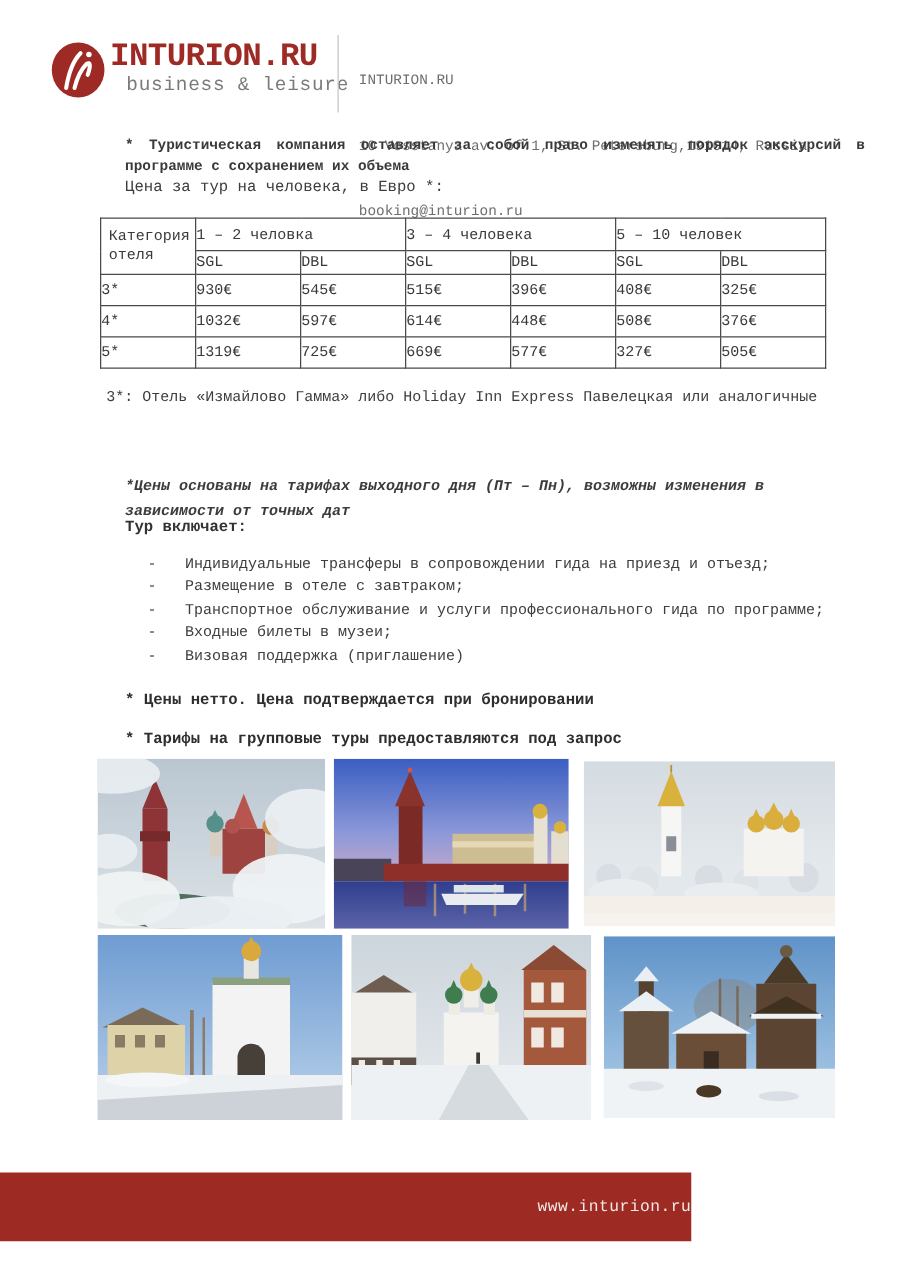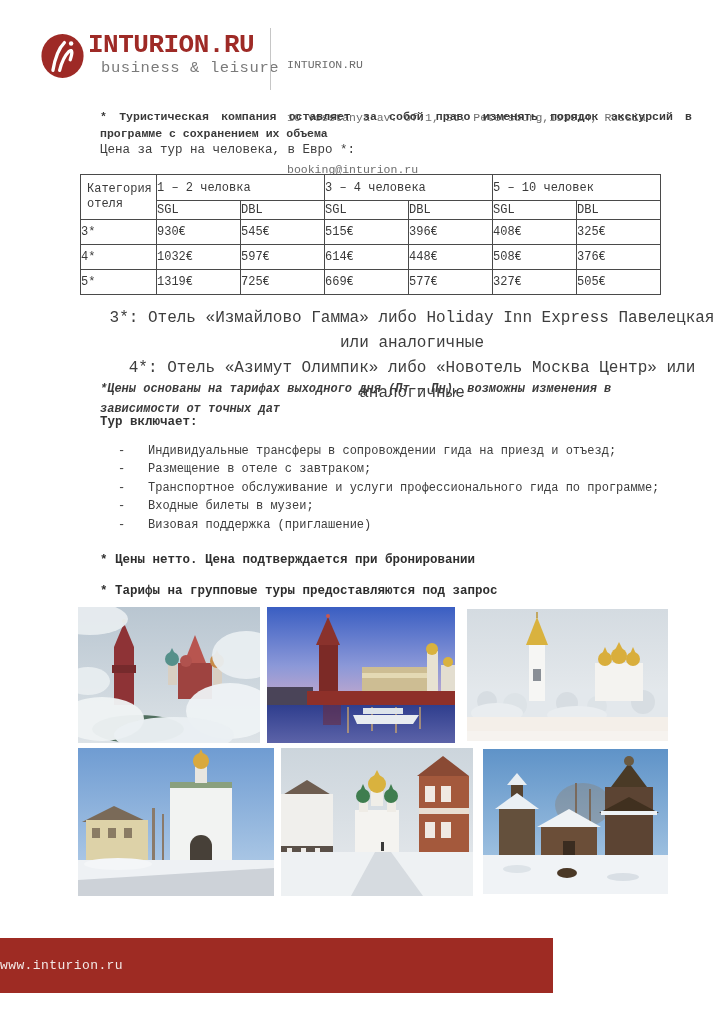--- a/index.html
+++ b/index.html
@@ -23,33 +23,33 @@
   
   table.price { position:absolute; left:80px; top:174px; width:580px; border-collapse:collapse; table-layout:fixed; font-size:12px; color:#3a3a3a; }
   table.price th, table.price td { border:1px solid #4a4a4a; font-weight:normal; text-align:left; vertical-align:middle; }
   table.price col.c0 { width:76px; }
   table.price col.cv { width:84px; }
   table.price .rowhead { text-align:left; padding:2px 4px 2px 6px; line-height:15px; }
   table.price thead tr:first-child th { height:26px; }
   table.price thead tr:last-child th { height:19px; }
   table.price tbody td { height:25px; }
   
-  .hotel-notes { position:absolute; left:100px; top:306px; font-size:16px; line-height:25px; color:#3d3d3d;text-align:center; }
+  .hotel-notes { position:absolute; left:85px; top:306px; font-size:12px; line-height:25px; color:#3d3d3d; }
   .tariff-note { position:absolute; left:100px; top:380px; width:578px; font-size:12px; font-weight:bold; font-style:italic; line-height:19.5px; color:#3c3c3c; }
   .includes-title { position:absolute; left:100px; top:415px; font-size:12.5px; font-weight:bold; color:#333; }
   .includes-list { position:absolute; left:118px; top:442px; list-style:none; font-size:12px; line-height:18.4px; color:#3d3d3d; }
   .includes-list li { padding-left:30px; position:relative; }
   .includes-list li::before { content:"-"; position:absolute; left:0; }
   .net-note { position:absolute; left:100px; top:553px; font-size:12.5px; font-weight:bold; color:#2e2e2e; }
   .group-note { position:absolute; left:100px; top:584px; font-size:12.5px; font-weight:bold; color:#2e2e2e; }
   
   .photo { position:absolute; display:block; }
   .photo svg { width:100%; height:100%; display:block; }
   
-  .site-bar { position:absolute; left:0; top:938px; width:553px; height:55px; background:#9e2b23; display:flex; align-items:center; justify-content:flex-start; }
+  .site-bar { position:absolute; left:0; top:938px; width:553px; height:55px; background:#9e2b23; display:flex; align-items:center; justify-content:flex-end; }
   .site-bar span { color:#f3e9e7; font-size:13px; letter-spacing:0.4px; }
 </style>
 </head>
 <body>
 
 <div class="page">
 
   <div class="logo-wrap">
     <svg class="logo-mark" viewBox="0 0 46 48">
       <ellipse cx="23" cy="24" rx="22" ry="23" fill="#9e2a26"></ellipse>
@@ -124,21 +124,20 @@
         <td>669€</td>
         <td>577€</td>
         <td>327€</td>
         <td>505€</td>
       </tr>
     </tbody>
   </table>
 
   <div class="hotel-notes">
     <div>3*: Отель «Измайлово Гамма» либо Holiday Inn Express Павелецкая или аналогичные</div>
-    <div>4*: Отель «Азимут Олимпик» либо «Новотель Москва Центр» или аналогичные</div>
   </div>
 
   <p class="tariff-note">*Цены основаны на тарифах выходного дня (Пт – Пн), возможны изменения в зависимости от точных дат</p>
 
   <p class="includes-title">Тур включает:</p>
   <ul class="includes-list">
     <li>Индивидуальные трансферы в сопровождении гида на приезд и отъезд;</li>
     <li>Размещение в отеле с завтраком;</li>
     <li>Транспортное обслуживание и услуги профессионального гида по программе;</li>
     <li>Входные билеты в музеи;</li>

